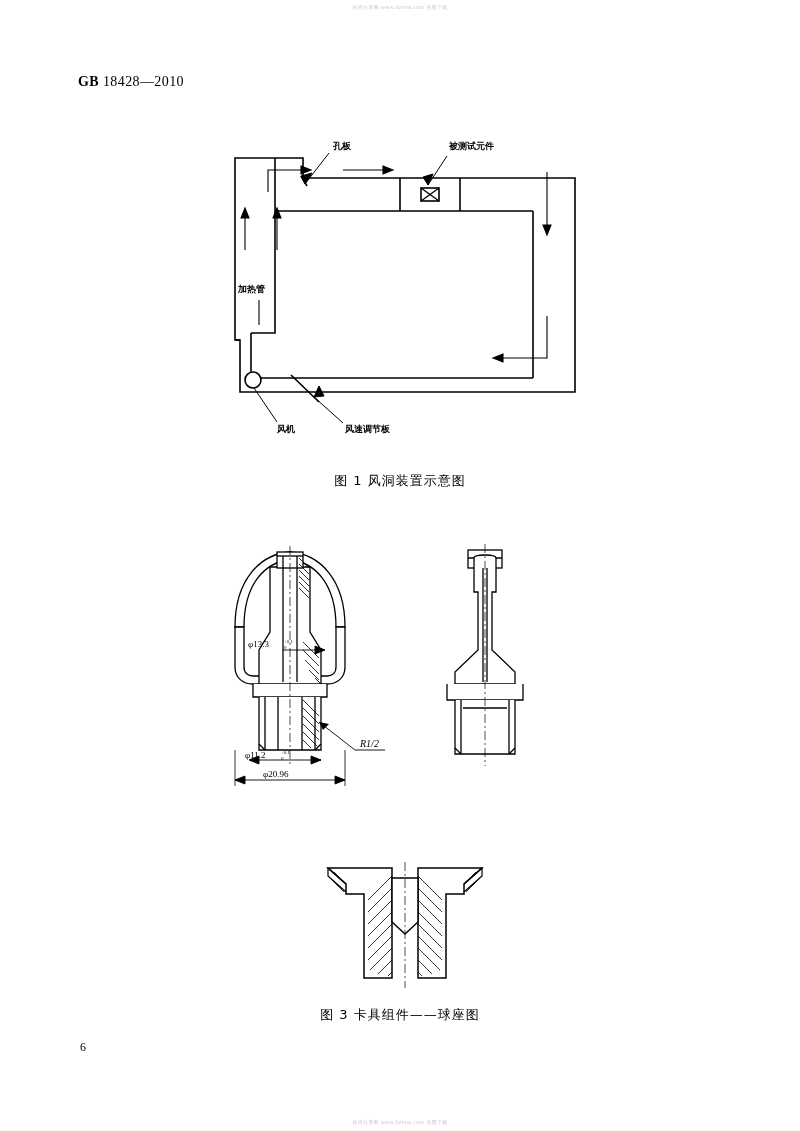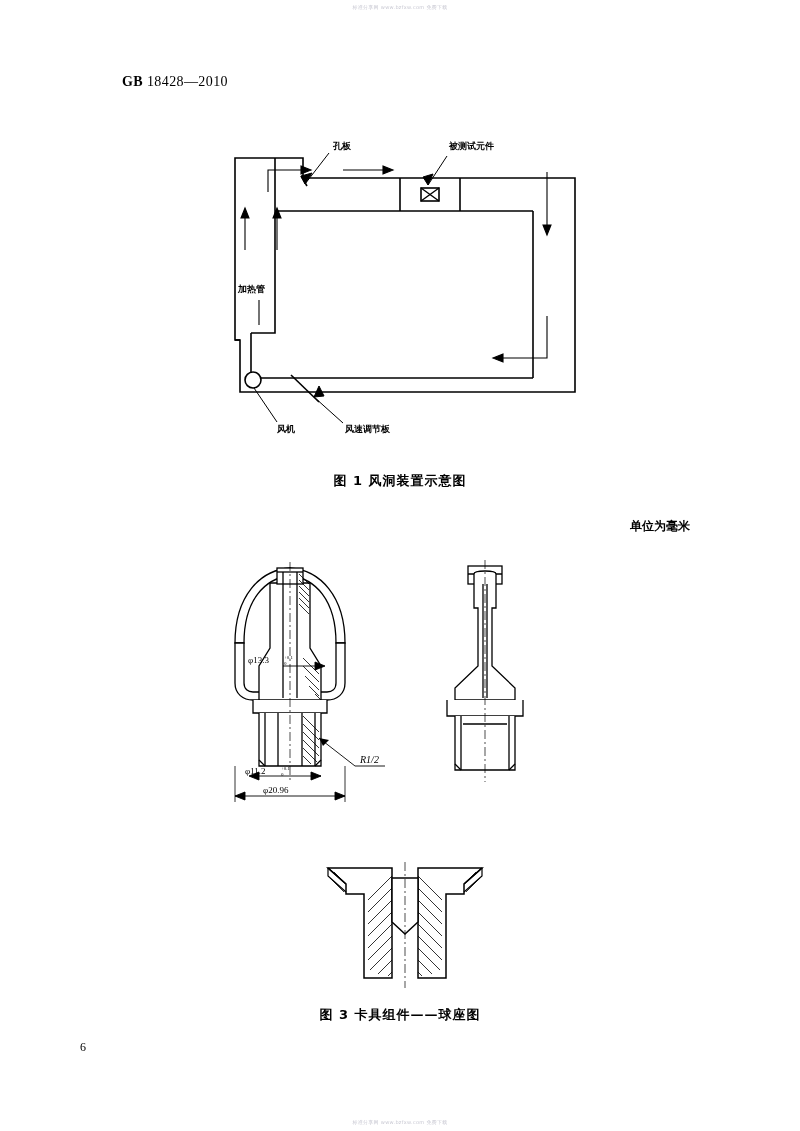--- a/index.html
+++ b/index.html
@@ -36,40 +36,39 @@
   .wm-bottom { top: 1119px; }
 
   
   #std-number {
     position: absolute;
     left: 78px;
     top: 74px;
     font-size: 14px;
     letter-spacing: 0.4px;
     white-space: nowrap;
-    margin-left: 44px;
   }
   #std-number .gb {
     font-weight: bold;
     font-family: "Liberation Serif", serif;
   }
   #page-number {
     position: absolute;
     left: 80px;
     top: 1040px;
     font-size: 12px;
   }
 
   .fig-caption {
     position: absolute;
     width: 800px;
     left: 0;
     text-align: center;
     font-family: "DejaVu Sans", sans-serif;
-    font-weight: bold;
+    font-weight: normal;
     font-size: 13px;
     letter-spacing: 1px;
   }
   #caption-fig1 { top: 472px; }
   #caption-fig2 { top: 812px; }
   #caption-fig3 { top: 1006px; }
 
   #unit-note {
     position: absolute;
     left: 0;
@@ -77,21 +76,21 @@
     width: 690px;
     text-align: right;
     font-family: "DejaVu Sans", sans-serif;
     font-weight: bold;
     font-size: 12px;
   }
 
   
   .figure { position: absolute; }
   #figure-1 { left: 215px; top: 130px;  width: 400px; height: 320px; text-align: center; }
-  #figure-2 { left: 215px; top: 548px;  width: 400px; height: 270px; }
+  #figure-2 { left: 215px; top: 532px;  width: 400px; height: 270px; }
   #figure-3 { left: 300px; top: 860px;  width: 210px; height: 135px; }
 
   .figure svg { display: block; overflow: visible; }
 
   .cjk-label {
     font-family: "DejaVu Sans", sans-serif;
     font-weight: bold;
     font-size: 9px;
   }
   .dim-label {
@@ -193,21 +192,20 @@
       <text class="cjk-label" x="118" y="19">孔板</text>
       <text class="cjk-label" x="234" y="19">被测试元件</text>
       <text class="cjk-label" x="23" y="162">加热管</text>
       <text class="cjk-label" x="62" y="302">风机</text>
       <text class="cjk-label" x="130" y="302">风速调节板</text>
     </svg>
   </div>
 
   <div class="fig-caption" id="caption-fig1">图 1   风洞装置示意图</div>
 
-  <div id="unit-note">单位为毫米</div>
 
   <div class="figure" id="figure-2">
     <svg width="400" height="270" viewBox="0 0 400 270" xmlns="http://www.w3.org/2000/svg">
 
       <g fill="none" stroke="#000000" stroke-width="1.3">
 
         <path d="M 20 95 C 20 48, 45 22, 75 20 L 75 28 C 50 30, 29 52, 29 95 Z" fill="#ffffff"></path>
         <path d="M 130 95 C 130 48, 105 22, 75 20 L 75 28 C 100 30, 121 52, 121 95 Z" fill="#ffffff"></path>
         <path d="M 20 95 L 20 135 C 20 146, 28 152, 38 152 L 46 152 L 46 144 L 38 144 C 33 144, 29 141, 29 135 L 29 95 Z" fill="#ffffff"></path>
         <path d="M 130 95 L 130 135 C 130 146, 122 152, 112 152 L 104 152 L 104 144 L 112 144 C 117 144, 121 141, 121 135 L 121 95 Z" fill="#ffffff"></path>

